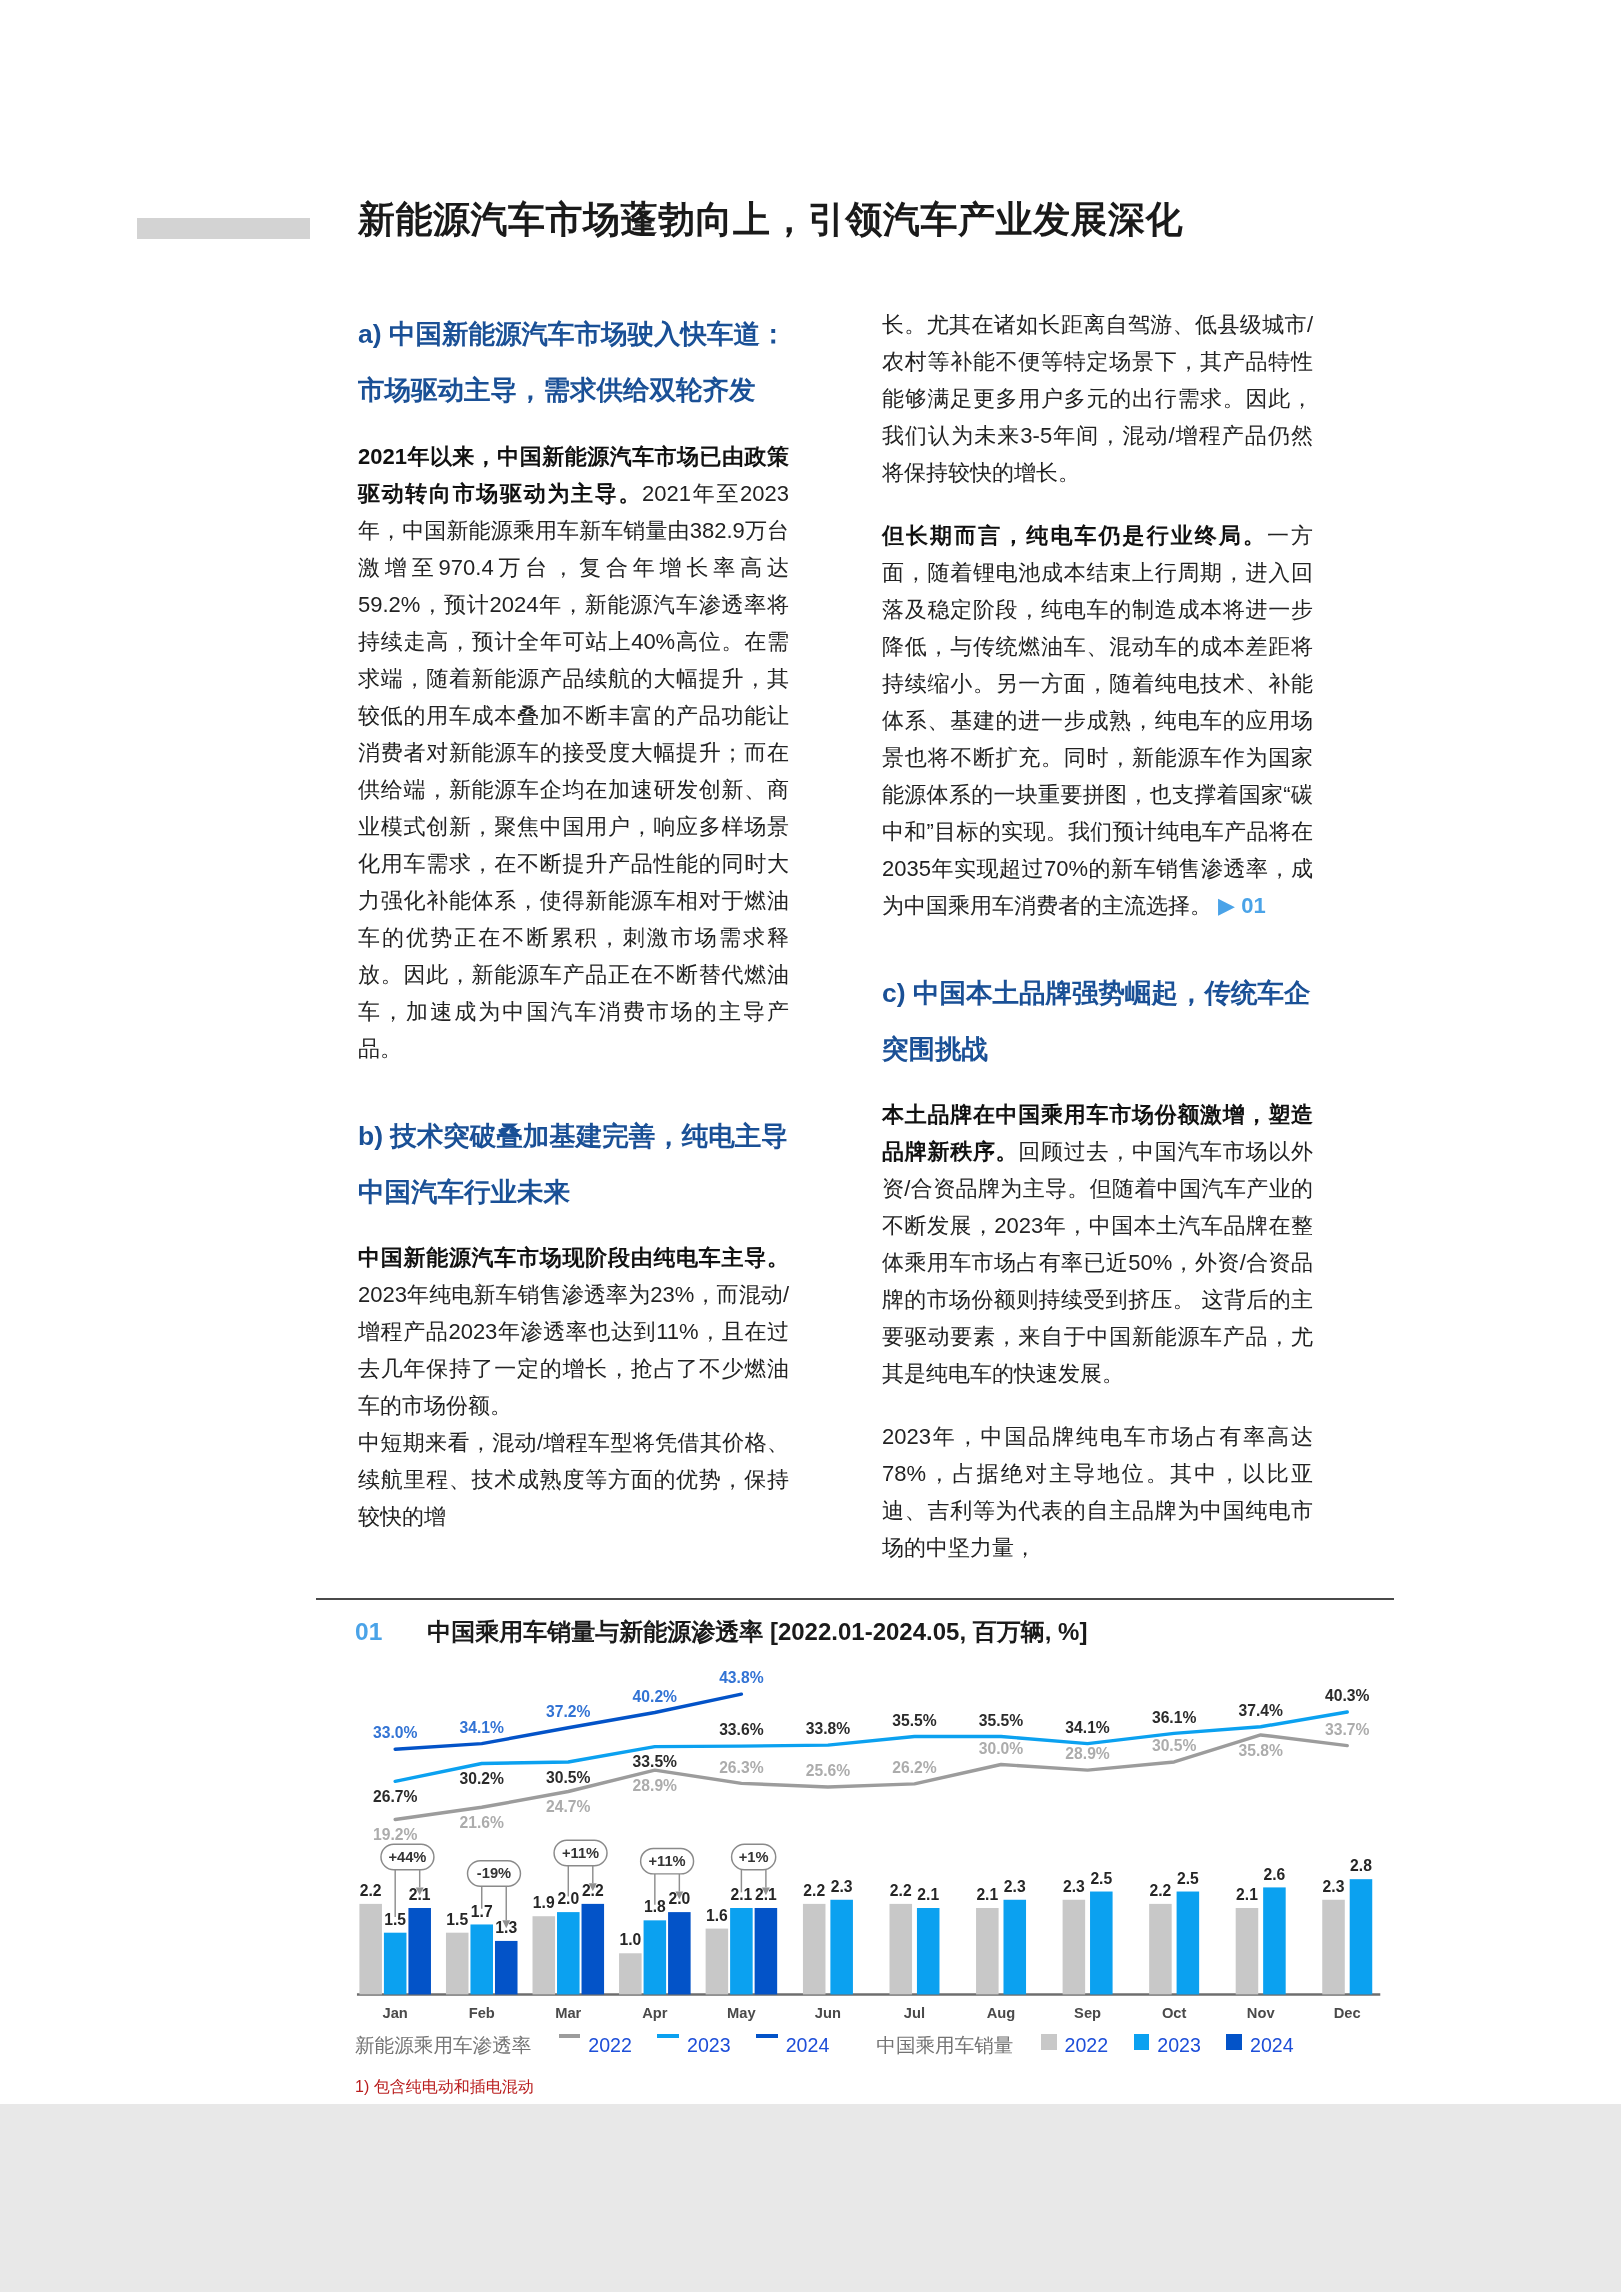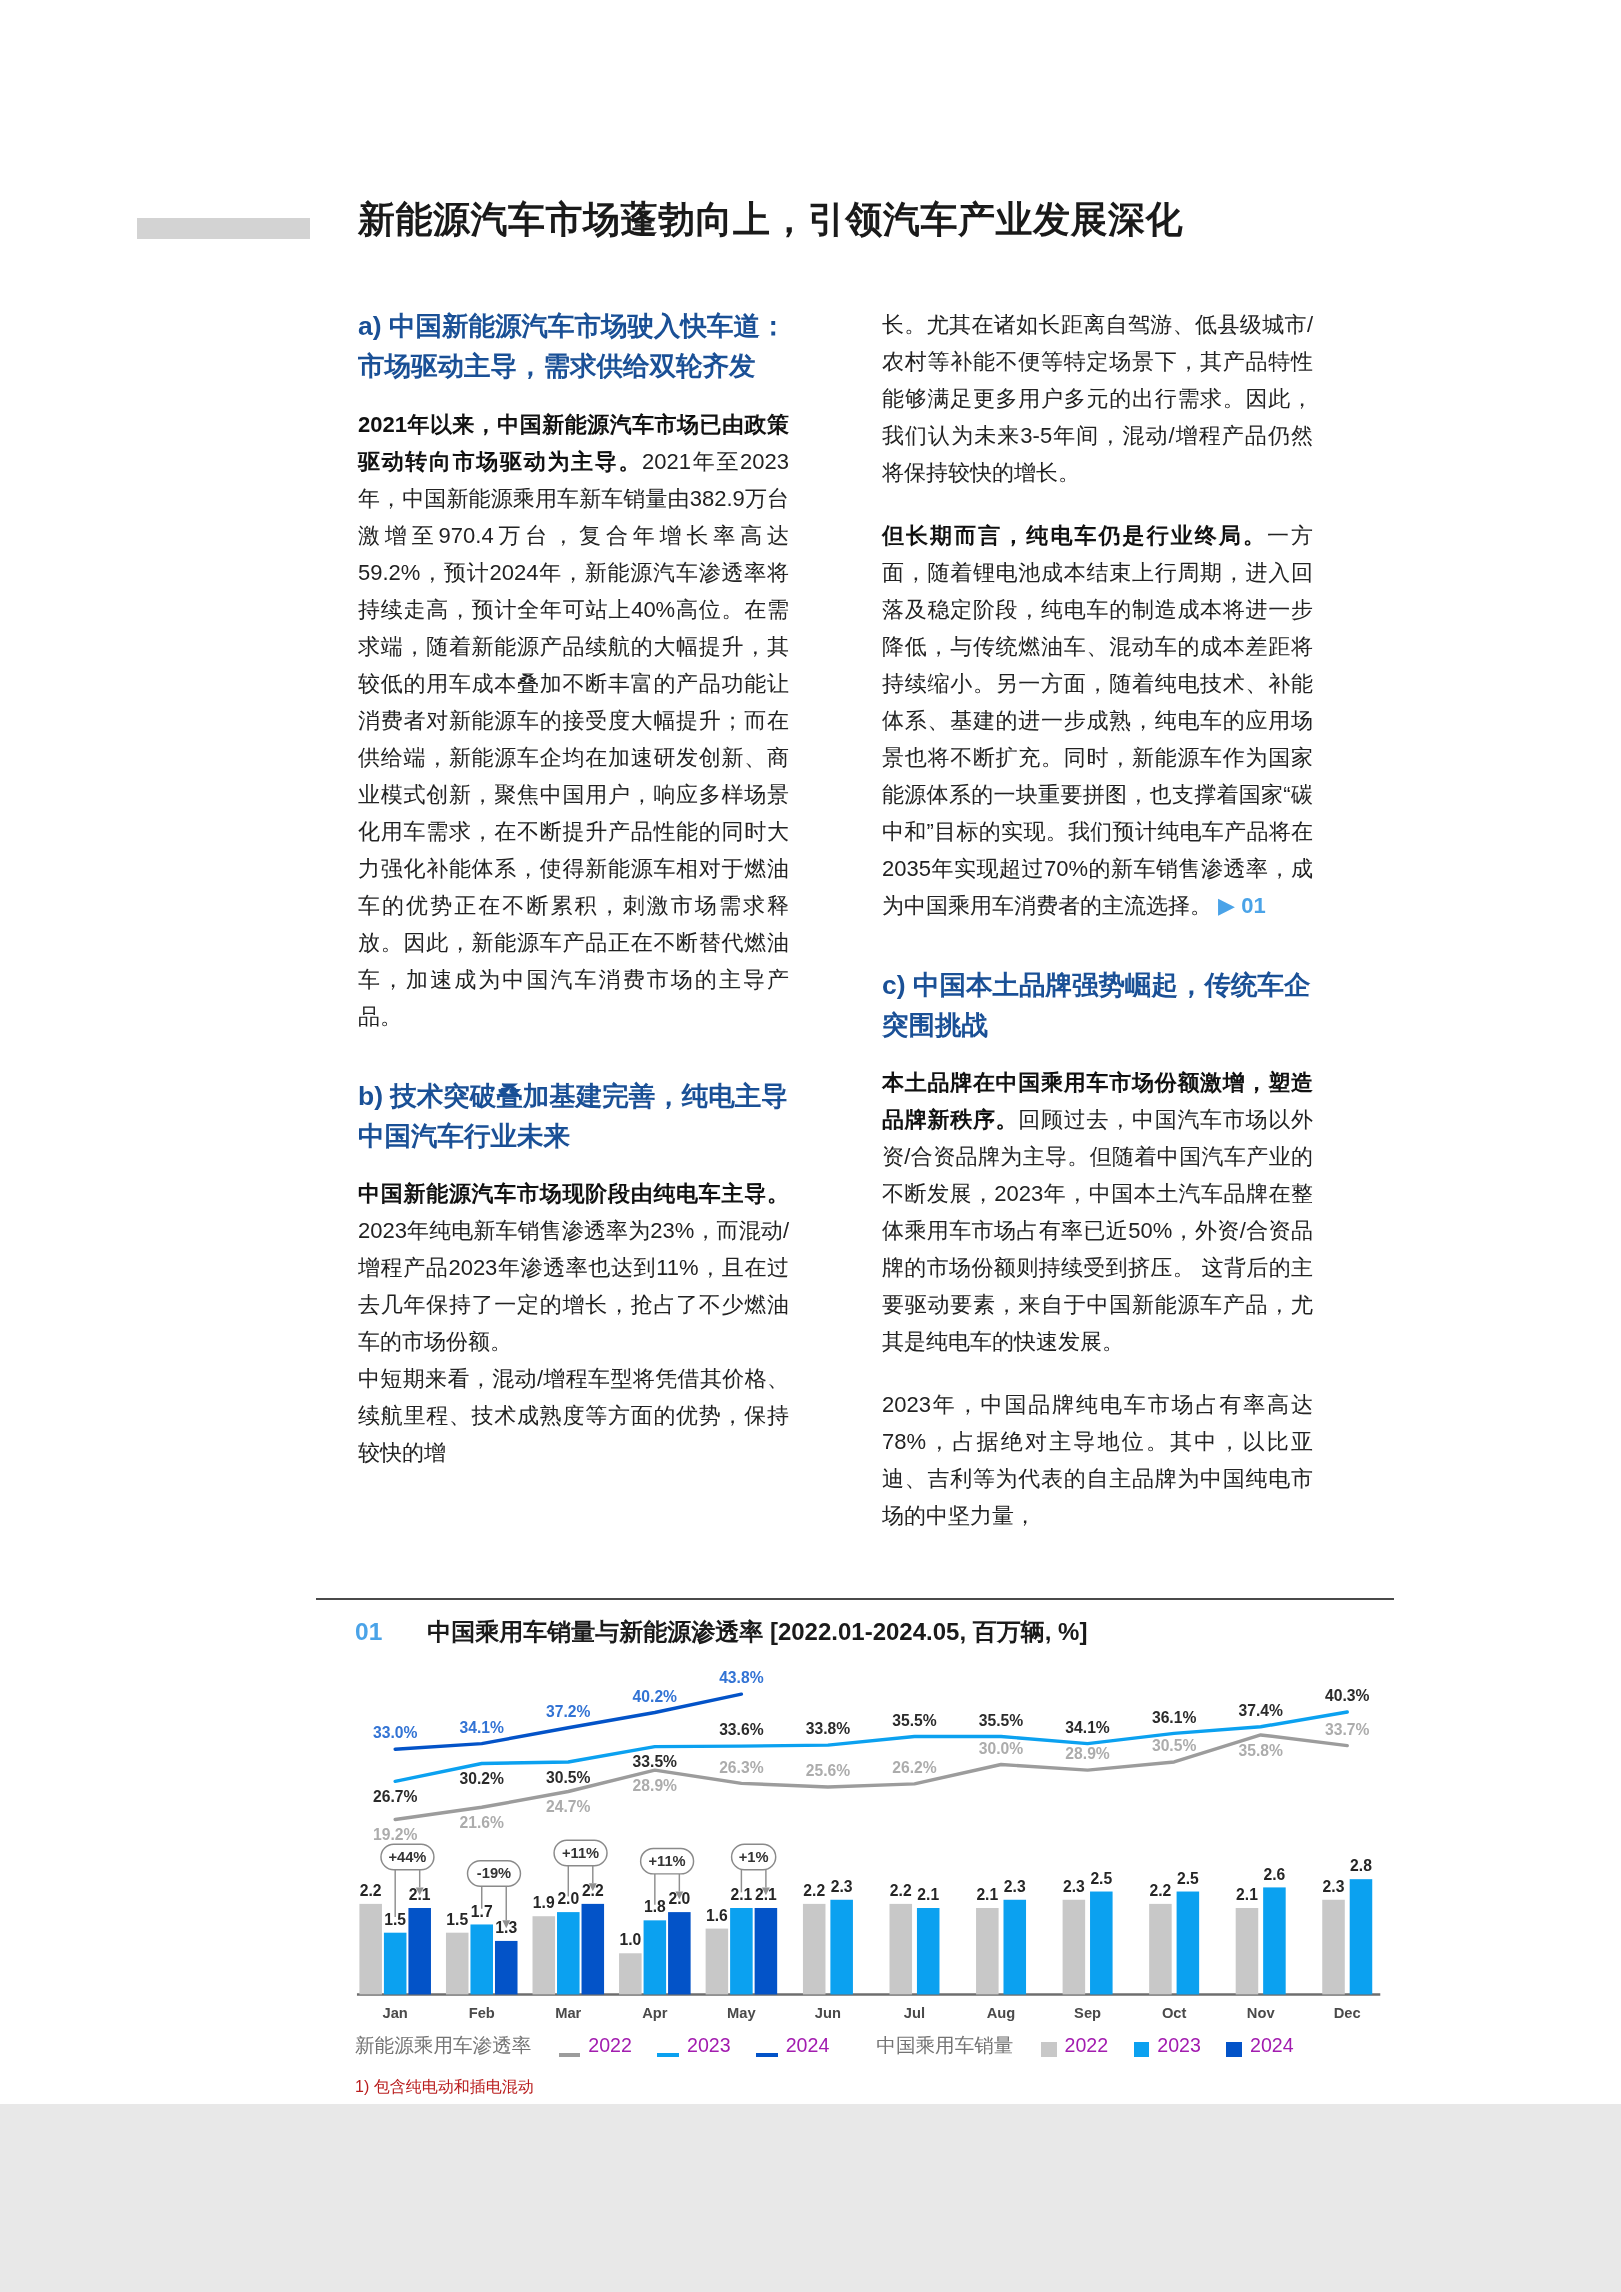--- a/index.html
+++ b/index.html
@@ -5,21 +5,21 @@
   html,body{margin:0;padding:0;background:#e8e8e8;}
   .page{position:relative;width:1621px;height:2104px;background:#ffffff;overflow:hidden;
         font-family:"Liberation Sans","DejaVu Sans",sans-serif;color:#1f1f1f;}
   
   .accent-bar{position:absolute;left:137px;top:218px;width:173px;height:20.6px;background:#d3d3d3;}
   h1.page-title{position:absolute;left:358px;top:194px;margin:0;font-size:37px;line-height:51px;
         font-weight:700;color:#1a1a1a;letter-spacing:0.5px;}
   
   .columns{position:absolute;left:358px;top:306px;width:956px;display:flex;gap:93px;}
   .col{width:431px;}
-  h2.sec{margin:41px 0 19.6px 0;font-size:26.5px;line-height:40px;font-weight:700;color:#1a5096;}
+  h2.sec{margin:41px 0 19.6px 0;font-size:26.5px;line-height:56px;font-weight:700;color:#1a5096;}
   h2.sec.first{margin-top:0;}
   .col p{margin:0 0 25.5px 0;font-size:22px;line-height:37px;text-align:justify;color:#222;}
   .col p.tight{margin-bottom:0;}
   .col p strong{font-weight:700;color:#111;}
   .ref{color:#4aa3e8;font-weight:700;white-space:nowrap;}
   
   figure.figure{position:absolute;left:316px;top:1598px;width:1078px;margin:0;padding:15.7px 0 0 39px;
         border-top:2px solid #4a4a4a;box-sizing:border-box;}
   .chart-head{display:flex;align-items:baseline;gap:45px;margin-bottom:13.7px;}
   .chart-no{font-size:24.5px;font-weight:700;color:#4aa3e8;}
@@ -27,21 +27,21 @@
   svg.chart{display:block;width:1039px;height:365px;}
   .blab{font:700 16px "Liberation Sans","DejaVu Sans",sans-serif;fill:#262626;}
   .mlab{font:700 15px "Liberation Sans","DejaVu Sans",sans-serif;fill:#4a4a4a;}
   .llab{font:700 16px "Liberation Sans","DejaVu Sans",sans-serif;}
   .ann{font:700 15px "Liberation Sans","DejaVu Sans",sans-serif;fill:#333;}
   
   .legend{display:flex;align-items:center;gap:27.4px;margin-top:5.9px;font-size:19.6px;}
   .lg-label{color:#737373;}
   .lg-label.bars{margin-left:19.6px;}
   .lg-items{display:flex;align-items:center;gap:25.5px;}
-  .lg-item{display:flex;align-items:flex-end;gap:8px;color:#a21caf;}
+  .lg-item{display:flex;align-items:flex-start;gap:8px;color:#1d4ed8;}
   .sw-line{display:inline-block;width:21.6px;height:3.9px;}
   .sw-box{display:inline-block;width:15.7px;height:15.7px;}
   .footnote{margin-top:17.6px;font-size:16px;color:#b91c1c;}
   .source{margin-top:19.6px;padding-left:29px;font-size:21.6px;color:#2b2b2b;}
   
   footer.pagefoot{position:absolute;left:312px;top:2184px;display:flex;align-items:baseline;gap:37px;}
   .pgnum{font-size:19.6px;font-weight:700;color:#2b2b2b;}
   .doctitle{font-size:15px;color:#2b2b2b;}
 </style>
 </head>

